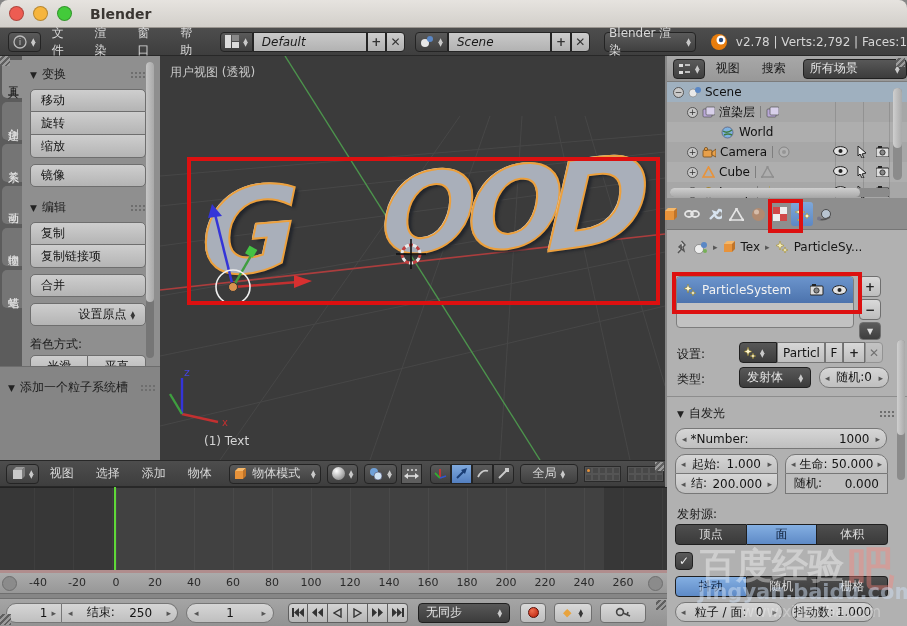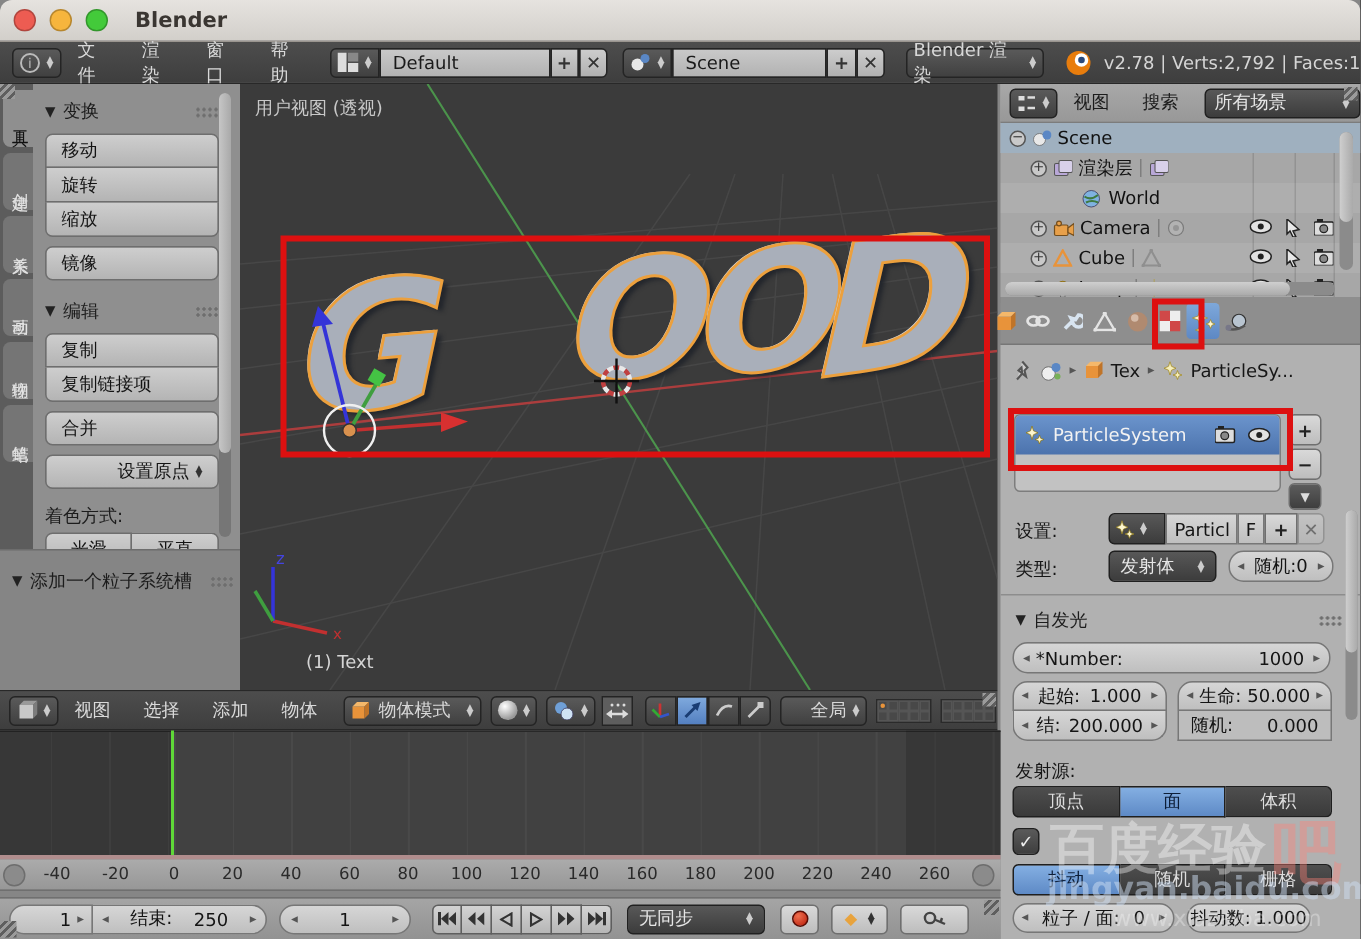--- a/index.html
+++ b/index.html
@@ -16,21 +16,21 @@
   #title-text { margin-left:18px; font-weight:bold; color:#3a3632; font-size:14px; }
 
   
   #infobar { left:0; top:28px; width:907px; height:28px;
     background:linear-gradient(#4d4d4d,#3e3e3e); border-bottom:1px solid #282828;
     display:flex; align-items:center; color:#d8d8d8; }
   .menu-item { margin:0 11px; color:#d9d9d9; cursor:default; }
   .dk-btn { background:linear-gradient(#5a5a5a,#404040); border:1px solid #242424;
     border-radius:4px; height:20px; display:inline-flex; align-items:center; padding:0 4px; }
   .lt-field { background:linear-gradient(#c9c9c9,#b2b2b2); border:1px solid #242424;
-    height:20px; color:#1a1a1a; display:inline-flex; align-items:center; padding:0 8px; }
+    height:20px; color:#1a1a1a; display:inline-flex; align-items:center; padding:0 8px;font-style:italic; }
   .sq-btn { width:22px; height:20px; background:linear-gradient(#cdcdcd,#b0b0b0);
     border:1px solid #242424; color:#333; display:inline-flex; align-items:center; justify-content:center;
     font-weight:bold; }
   .updn { display:inline-flex; flex-direction:column; line-height:4px; font-size:6px; color:#ccc; margin-left:4px; }
   .updn-d { color:#333; }
   .grad-sphere { width:13px; height:13px; border-radius:50%;
     background:radial-gradient(circle at 35% 30%,#fff,#9a9a9a 70%); }
 
   
   #tabstrip { left:0; top:56px; width:22px; height:404px; background:#5c5c5c; }
@@ -370,21 +370,21 @@
             <path d="M2,10 Q6,2 12,4" fill="none" stroke="#ccc" stroke-width="1.8"></path>
           </svg>
       </span>
       <span class="tool-tg" style="border-radius:0 4px 4px 0">
         <svg width="13" height="13">
             <line x1="2" y1="11" x2="9" y2="4" stroke="#ccc" stroke-width="1.8"></line>
             <rect x="8" y="1" width="4" height="4" fill="#ccc"></rect>
           </svg>
       </span>
     </span>
-    <span class="dk-btn" style="margin-left:6px;width:58px;justify-content:flex-end">
+    <span class="dk-btn" style="margin-left:6px;width:58px;justify-content:center">
       <span>全局</span>
       <span class="updn">▲<br>▼</span>
     </span>
     <span class="layer-grid">
       <b class="on"></b>
         <b></b>
         <b></b>
         <b></b>
         <b></b>
         <b></b>

